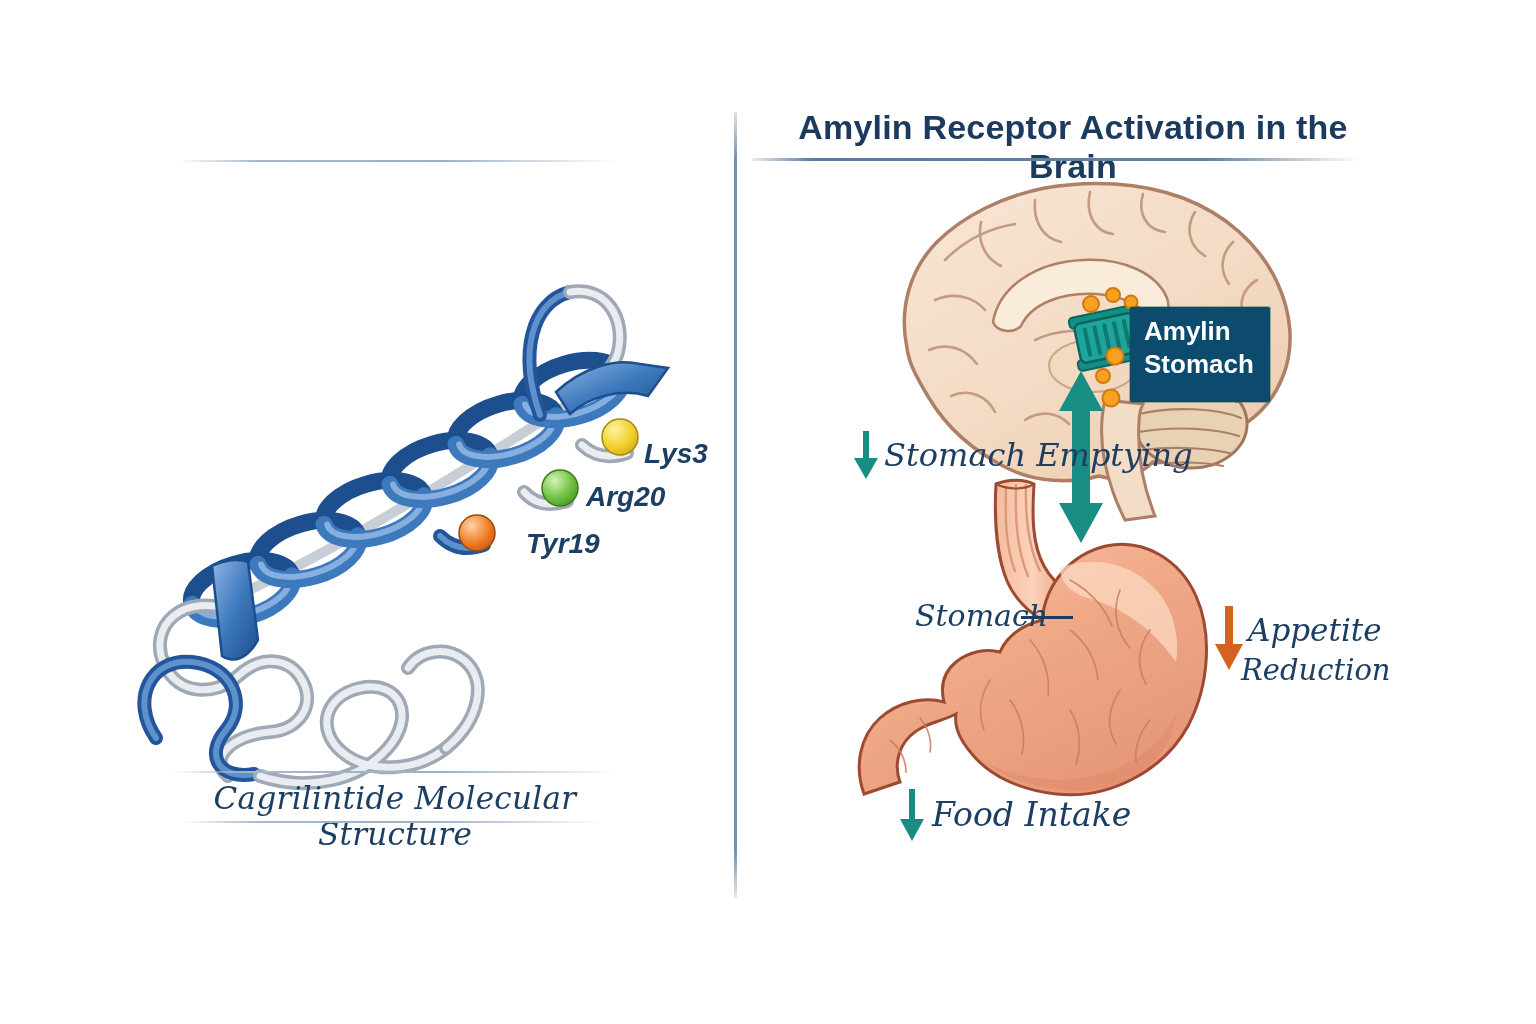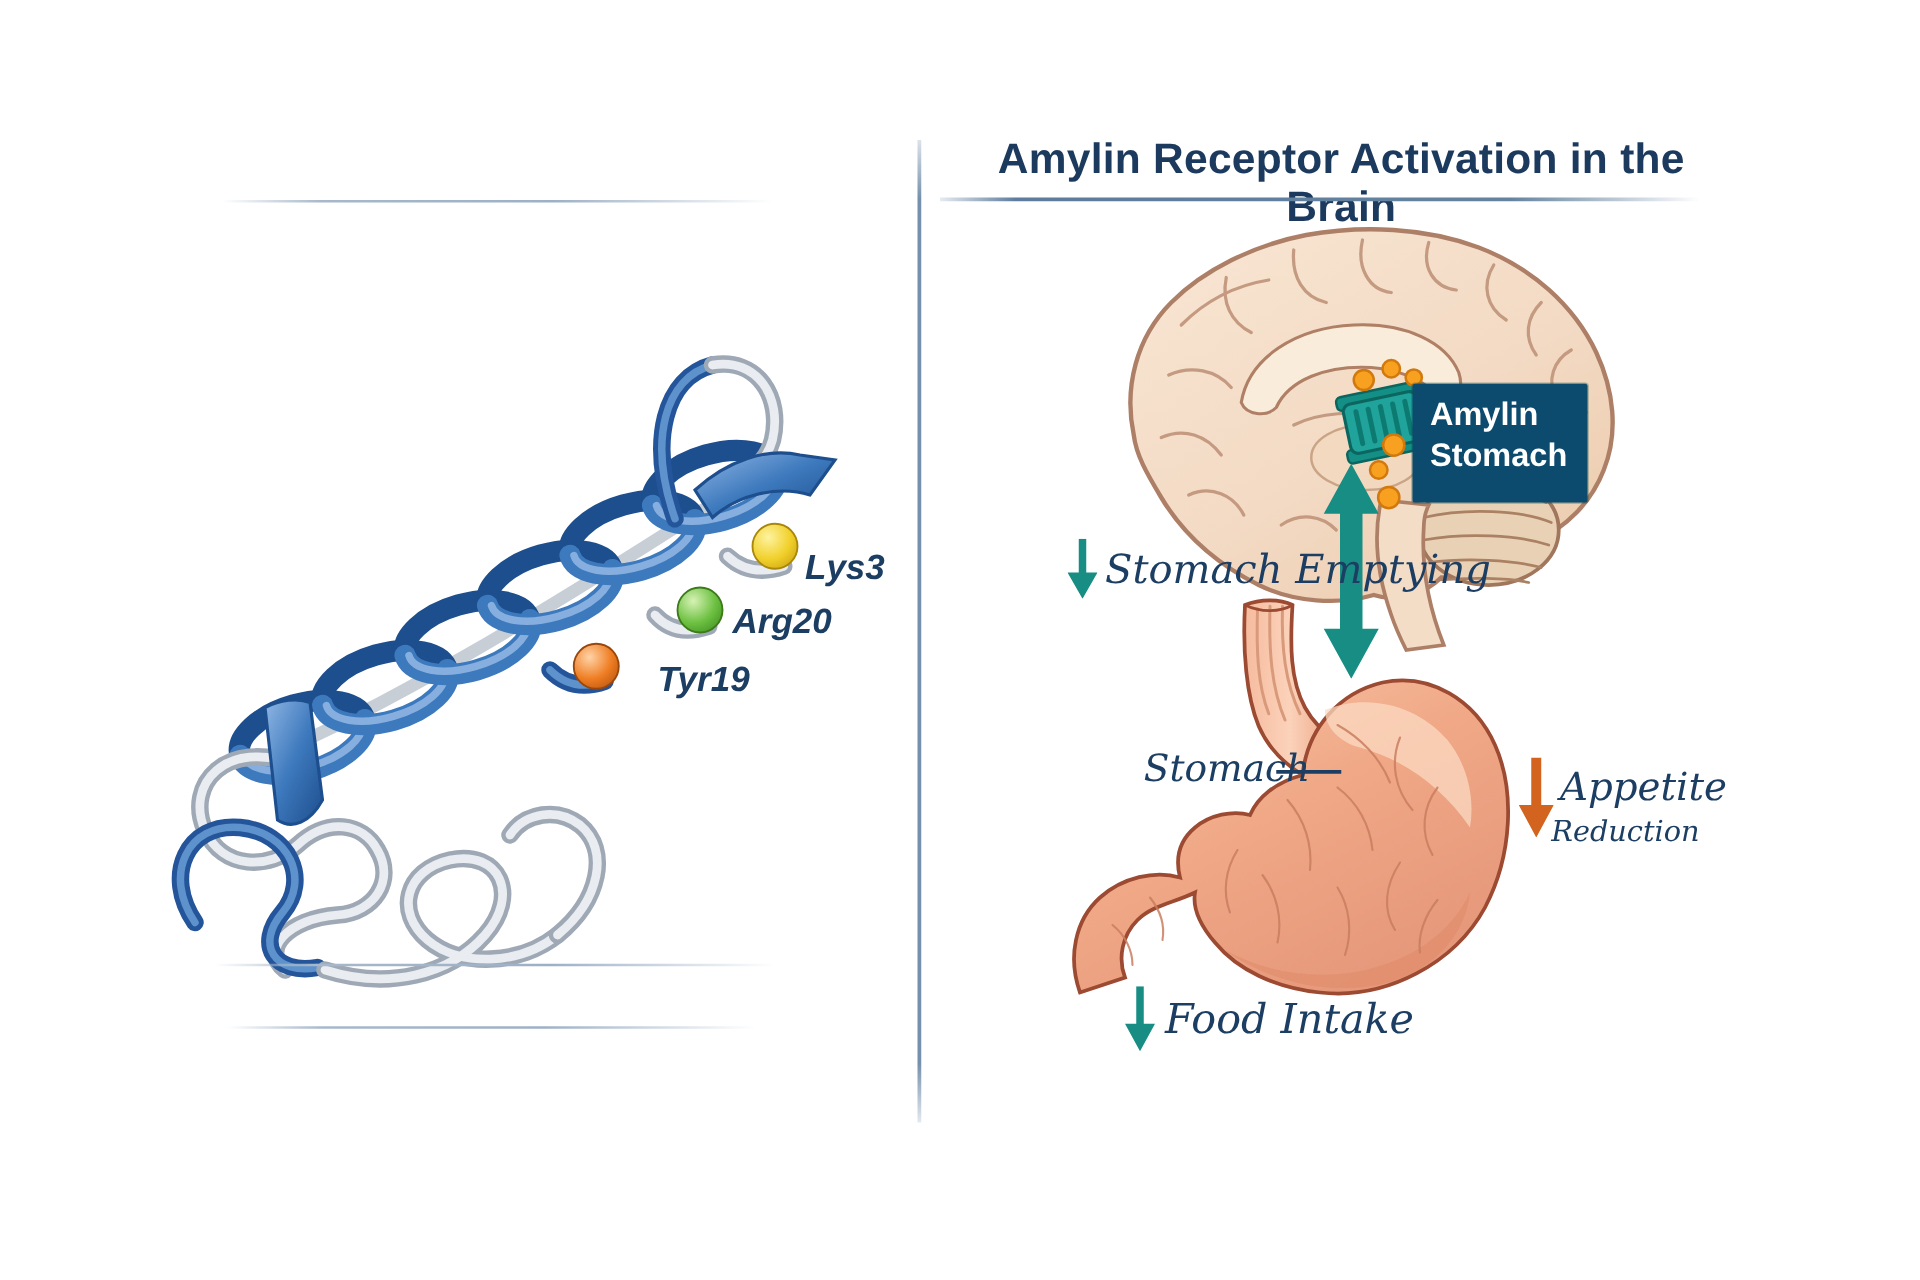--- a/index.html
+++ b/index.html
@@ -153,20 +153,21 @@
       <circle cx="440" cy="228" r="18" fill="url(#sphG)" stroke="#3c7a1a" stroke-width="1.5"></circle>
       <circle cx="357" cy="273" r="18" fill="url(#sphO)" stroke="#99470c" stroke-width="1.5"></circle>
     </g>
   </svg>
 
   <div class="abs residue-label" style="left:644px;top:438px;">Lys3</div>
   <div class="abs residue-label" style="left:586px;top:481px;">Arg20</div>
   <div class="abs residue-label" style="left:501px;top:528px;margin-left:25px;">Tyr19</div>
 
   <div class="abs hairline" style="left:172px;top:771px;width:448px;"></div>
+  <div class="abs caption-text">Cagrilintide Molecular Structure</div>
   <div class="abs hairline" style="left:182px;top:821px;width:422px;"></div>
 
   <div class="abs divider"></div>
 
   <div class="abs panel-title right-title">Amylin Receptor Activation in the Brain</div>
   <div class="abs hairline-strong" style="left:752px;top:158px;width:608px;"></div>
 
   <svg class="abs" style="left:885px;top:170px;" width="430" height="360" viewBox="0 0 430 360">
     <defs>
       <linearGradient id="brainGrad" x1="0" y1="0" x2=".8" y2="1">
@@ -302,20 +303,20 @@
   </svg>
   <div class="abs annot" style="left:884px;top:436px;font-size:32px;">Stomach Emptying</div>
 
   <div class="abs annot" style="left:915px;top:598px;font-size:30px;">Stomach</div>
   <div class="abs" style="left:1021px;top:616px;width:52px;height:3px;background:#1d3e63;"></div>
 
   <svg class="abs" style="left:1215px;top:606px;" width="28" height="64" viewBox="0 0 28 64">
     <path d="M 10,0 h 8 v 38 h 10 L 14,64 L 0,38 h 10 Z" fill="#d2641f"></path>
   </svg>
   <div class="abs annot" style="left:1248px;top:612px;font-size:31px;">Appetite</div>
-  <div class="abs annot" style="left:1241px;top:653px;font-size:23px;">Reduction</div>
+  <div class="abs annot" style="left:1241px;top:653px;font-size:29px;">Reduction</div>
 
   <svg class="abs" style="left:900px;top:789px;" width="24" height="52" viewBox="0 0 24 52">
     <path d="M 9,0 h 6 v 30 h 9 L 12,52 L 0,30 h 9 Z" fill="#178d84"></path>
   </svg>
   <div class="abs annot" style="left:932px;top:795px;font-size:33px;">Food Intake</div>
 
 </div>
 
 </body></html>

